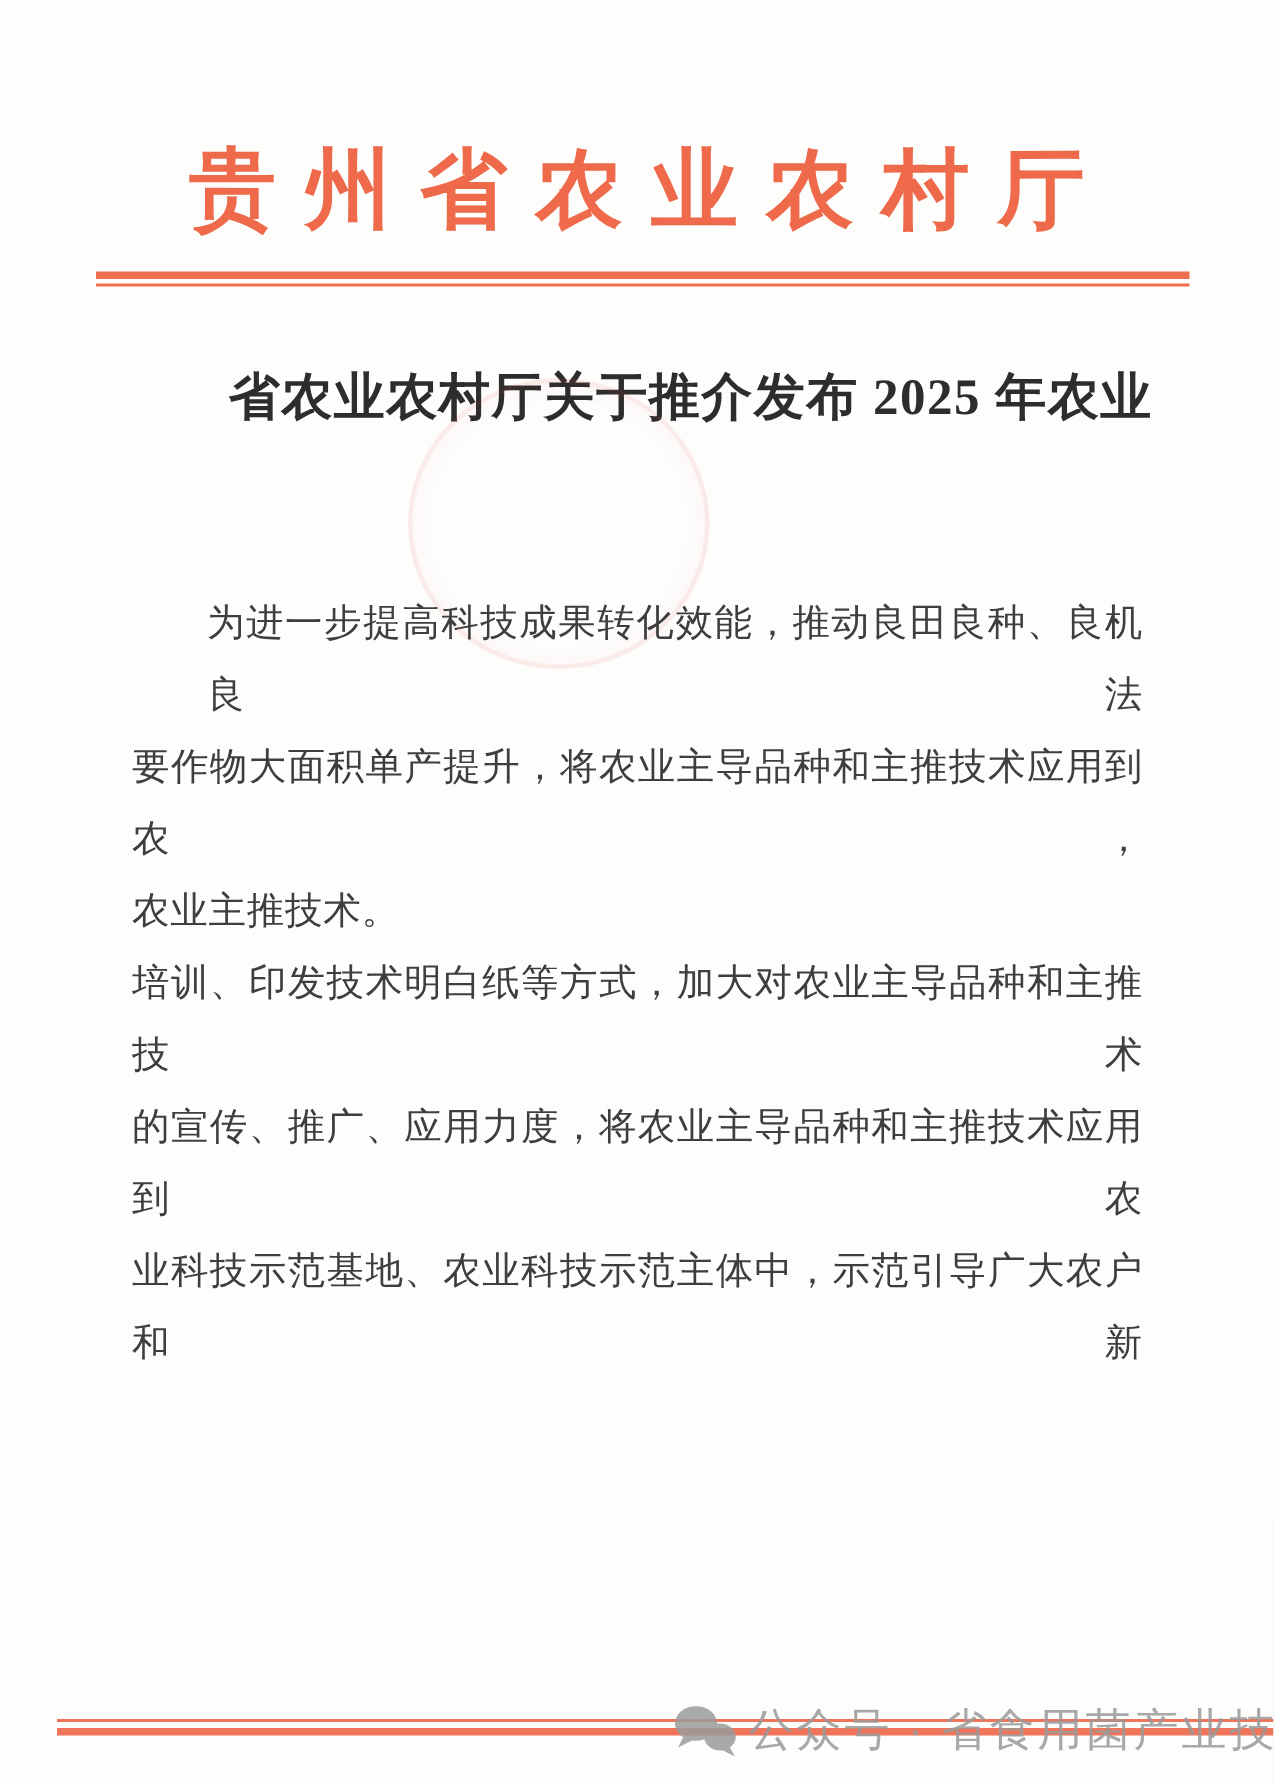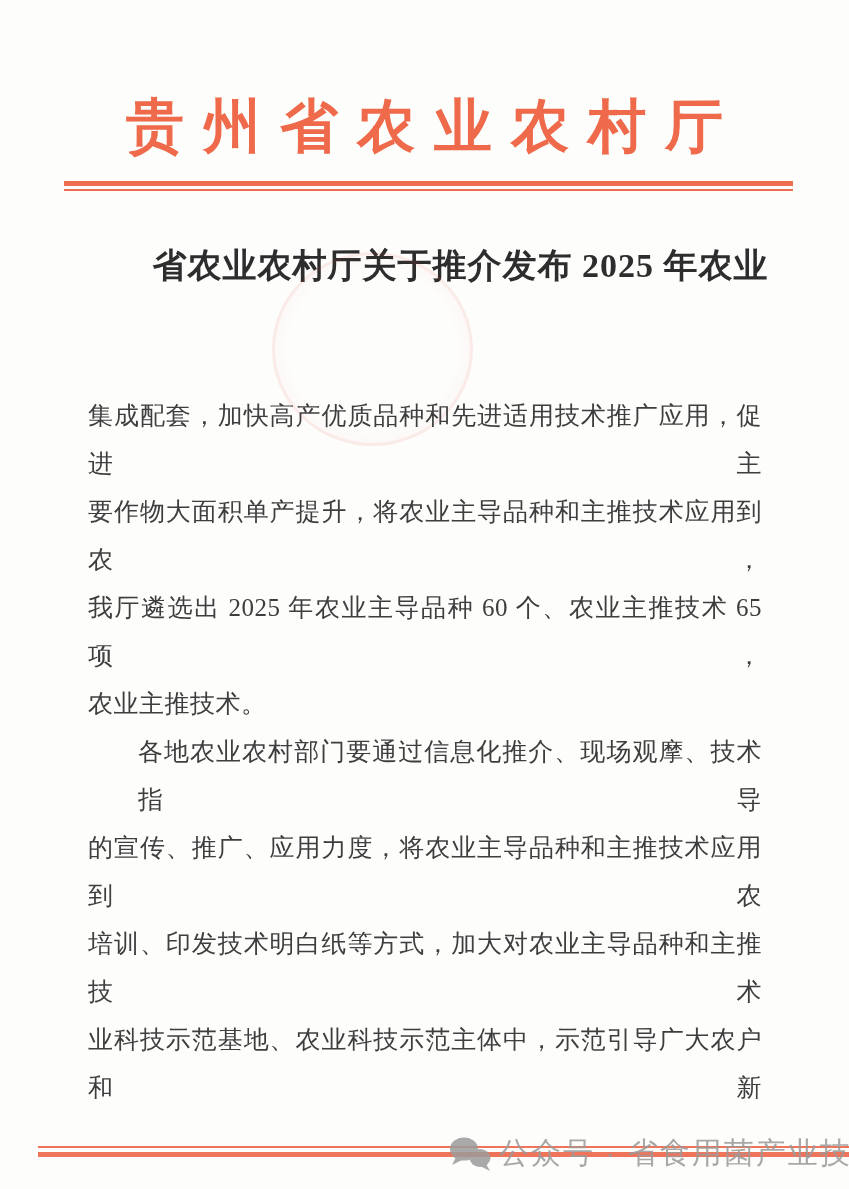--- a/index.html
+++ b/index.html
@@ -123,27 +123,25 @@
     <div class="thin"></div>
   </div>
 
   <div class="doc-title">
     <div>省农业农村厅关于推介发布 2025 年农业</div>
   </div>
 
   <div class="seal-mark"></div>
 
   <div class="doc-body">
-    <div class="line fill">集成配套，加快高产优质品种和先进适用技术推广应用，促进主</div>
+    <div class="line fill indent">为进一步提高科技成果转化效能，推动良田良种、良机良法</div>
     <div class="line fill">要作物大面积单产提升，将农业主导品种和主推技术应用到农，</div>
-    <div class="line fill">我厅遴选出 2025 年农业主导品种 60 个、农业主推技术 65 项，</div>
     <div class="line">农业主推技术。</div>
-    <div class="line fill indent">各地农业农村部门要通过信息化推介、现场观摩、技术指导</div>
+    <div class="line fill">培训、印发技术明白纸等方式，加大对农业主导品种和主推技术</div>
     <div class="line fill">的宣传、推广、应用力度，将农业主导品种和主推技术应用到农</div>
-    <div class="line fill">培训、印发技术明白纸等方式，加大对农业主导品种和主推技术</div>
     <div class="line fill">业科技示范基地、农业科技示范主体中，示范引导广大农户和新</div>
 
   </div>
 
   <div class="rule-bottom">
     <div class="thin"></div>
     <div class="gap"></div>
     <div class="thick"></div>
   </div>
 

